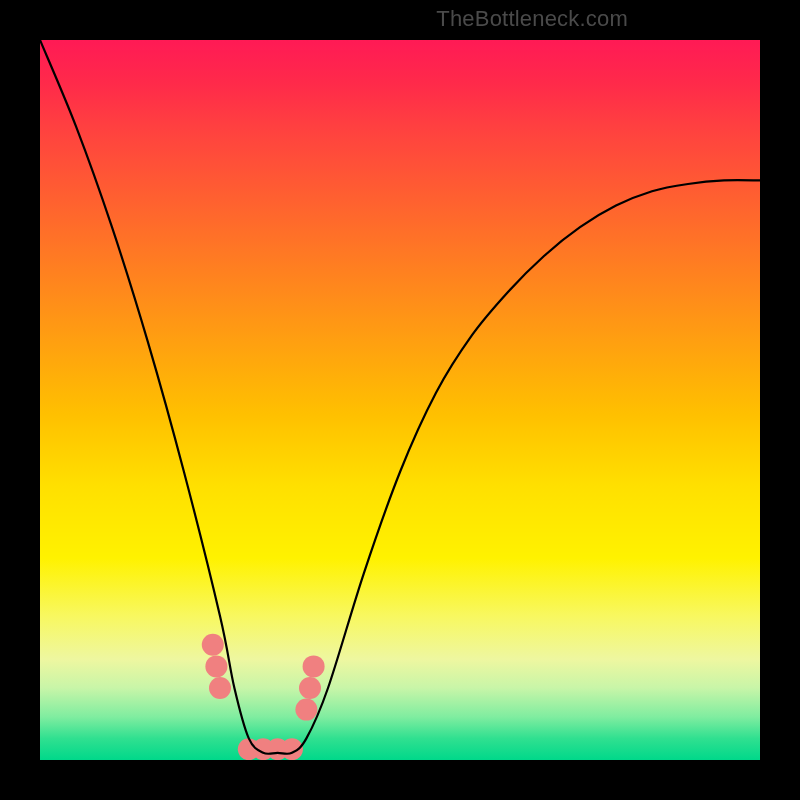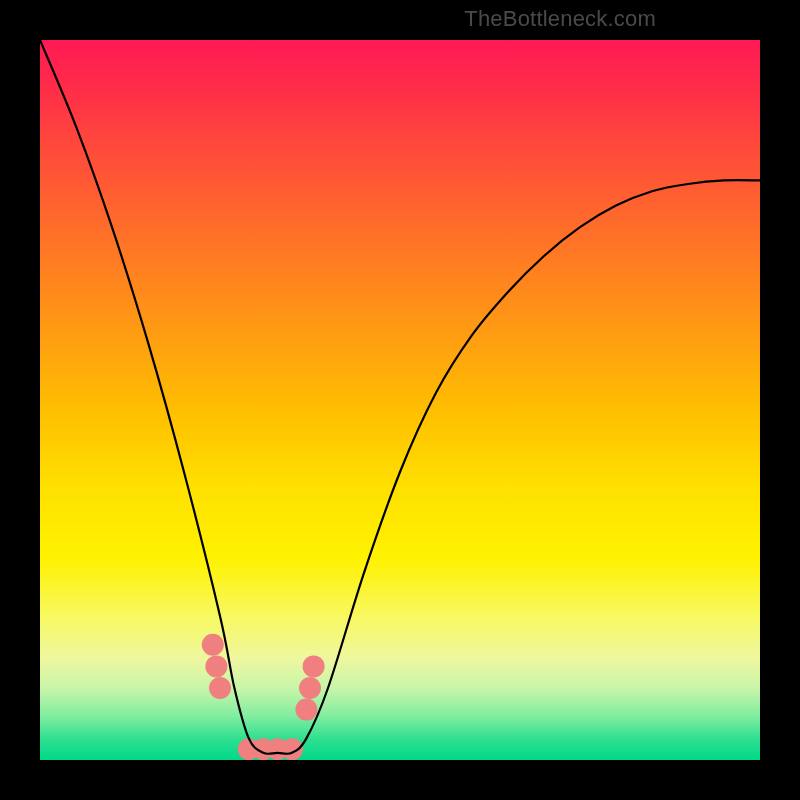--- a/index.html
+++ b/index.html
@@ -9,21 +9,20 @@
     width: 800px;
     height: 800px;
     overflow: hidden;
     font-family: Arial, Helvetica, sans-serif;
   }
   .outer {
     width: 648px;
     height: 800px;
     background: #000;
     position: relative;
-    padding-left: 28px;
   }
   .plot-area {
     position: absolute;
     left: 40px;
     top: 40px;
     width: 720px;
     height: 720px;
     background: linear-gradient(to bottom,
       #ff1a55 0%,
       #ff2a4a 6%,

